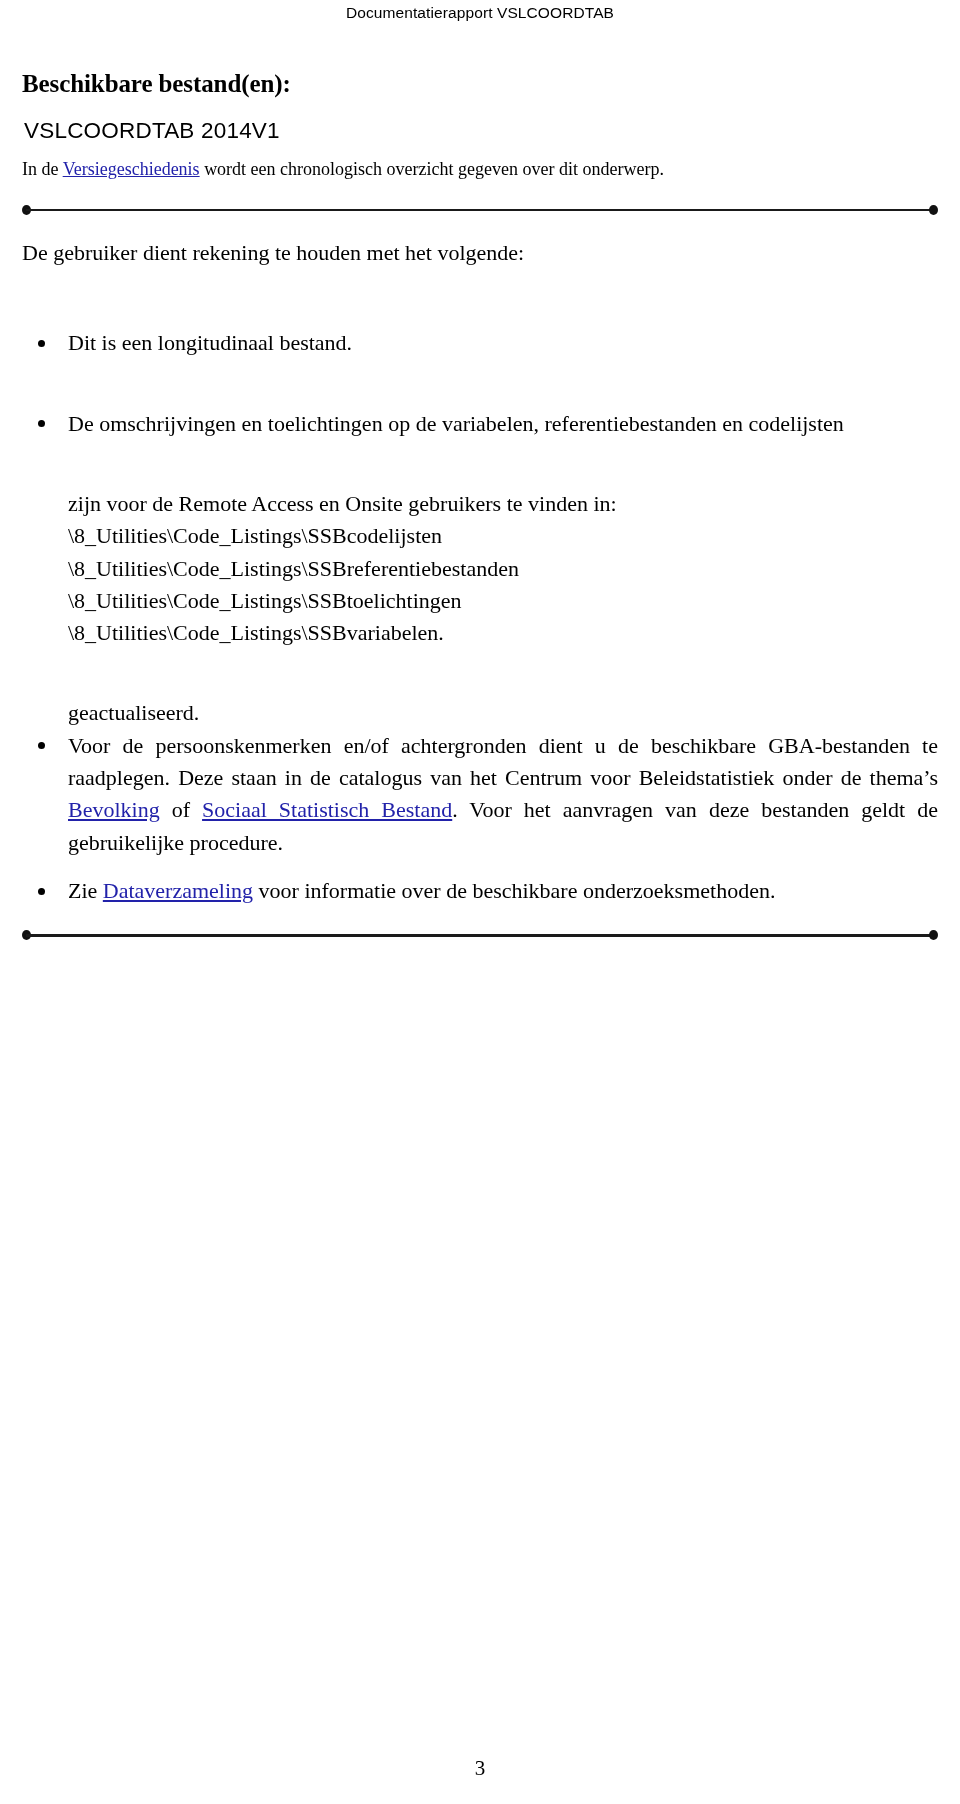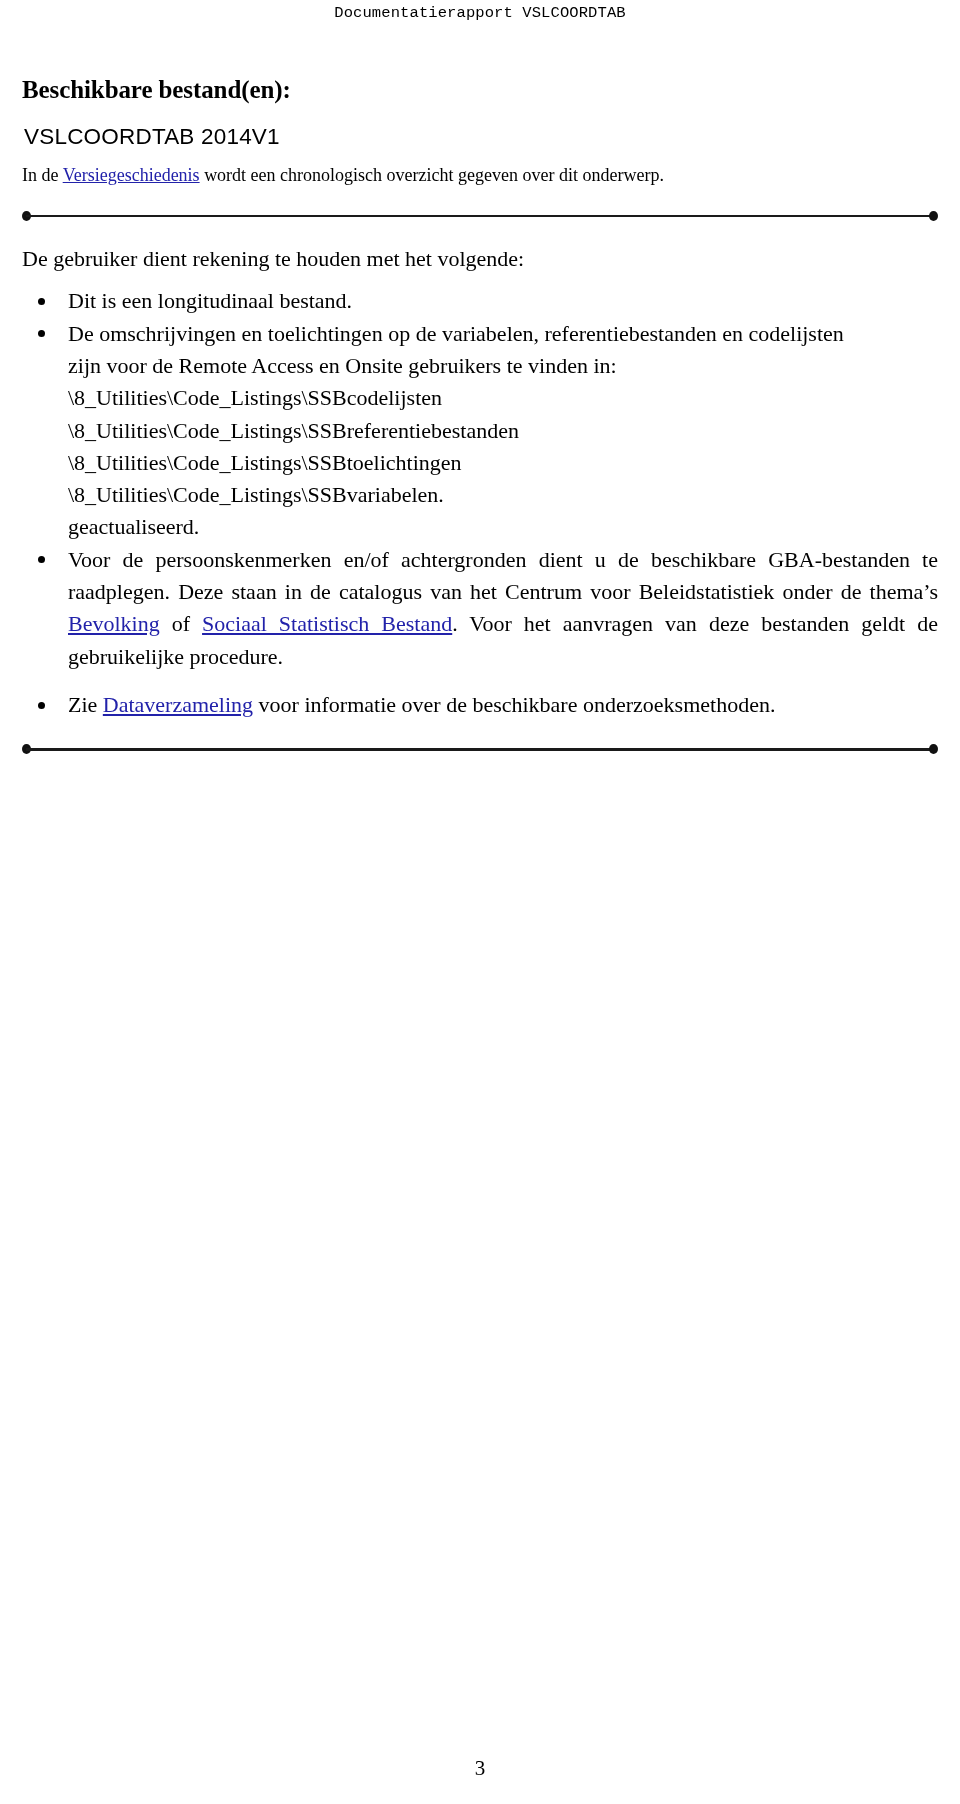--- a/index.html
+++ b/index.html
@@ -23,32 +23,32 @@
     box-sizing: border-box;
   }
 
   
   .doc-header {
     position: absolute;
     top: 0;
     left: 0;
     width: 960px;
     text-align: center;
-    font-family: Liberation Mono, monospace;
+    font-family: Liberation Sans, sans-serif;
     font-size: 15.5px;
     letter-spacing: 0.1px;
     color: #000;
     padding-top: 4px;
   }
 
   
   .content {
     position: absolute;
     left: 22px;
-    top: 76px;
+    top: 70px;
     width: 916px;
   }
 
   h1.section-title {
     margin: 0;
     padding: 0;
     font-family: "Liberation Serif", "DejaVu Serif", serif;
     font-weight: bold;
     font-size: 25px;
     line-height: 1.15;
@@ -128,21 +128,21 @@
     height: 7px;
     background: #000;
     border-radius: 50%;
   }
 
   .li-block { display: block; }
   .path-line {
     display: block;
     text-align: left;
   }
-  .nowrap-left { text-align: left; }
+  .nowrap-left { text-align: left; margin-top: 48px; }
 
   
   .page-number {
     position: absolute;
     left: 0;
     width: 960px;
     top: 1756px;
     text-align: center;
     font-size: 21px;
   }

